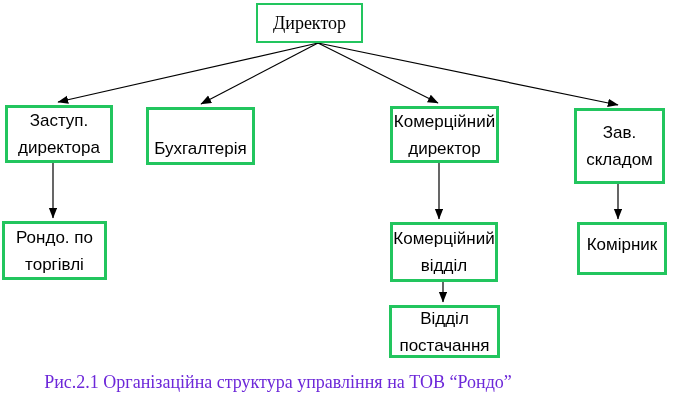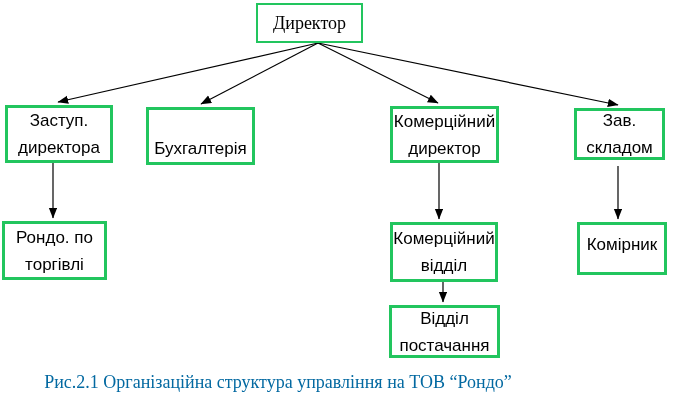--- a/index.html
+++ b/index.html
@@ -55,21 +55,21 @@
   }
   .caption {
     position: absolute;
     left: 0;
     top: 371px;
     width: 556px;
     text-align: center;
     font-family: "Liberation Serif", serif;
     font-size: 18px;
     line-height: 22px;
-    color: #0369a1;
+    color: #6d28d9;
   }
 </style>
 </head>
 <body>
 
 <div class="canvas">
 
   <svg class="arrow-layer" viewBox="0 0 674 410" xmlns="http://www.w3.org/2000/svg">
     <defs>
       <marker id="arrowhead" markerWidth="10" markerHeight="8" refX="8.5" refY="3.5" orient="auto">
@@ -89,21 +89,21 @@
   <div class="node serif" style="left:256px; top:3px; width:107px; height:40px;">Директор</div>
 
   <div class="node align-bottom" style="left:146px; top:107px; width:109px; height:58px;">Бухгалтерія</div>
 
   <div class="node" style="left:5px; top:105px; width:108px; height:58px;">Заступ.
 директора</div>
 
   <div class="node" style="left:390px; top:106px; width:109px; height:57px;">Комерційний
 директор</div>
 
-  <div class="node" style="left:574px; top:108px; width:91px; height:52px;">Зав.
+  <div class="node" style="left:574px; top:108px; width:91px; height:76px;">Зав.
 складом</div>
 
   <div class="node" style="left:2px; top:221px; width:105px; height:59px;">Рондо. по
 торгівлі</div>
 
   <div class="node" style="left:390px; top:222px; width:108px; height:60px;">Комерційний
 відділ</div>
 
   <div class="node align-top" style="left:577px; top:222px; width:90px; height:53px;">Комірник</div>
 

